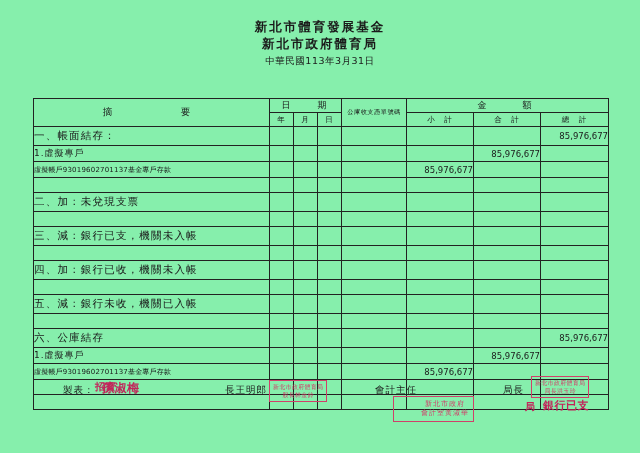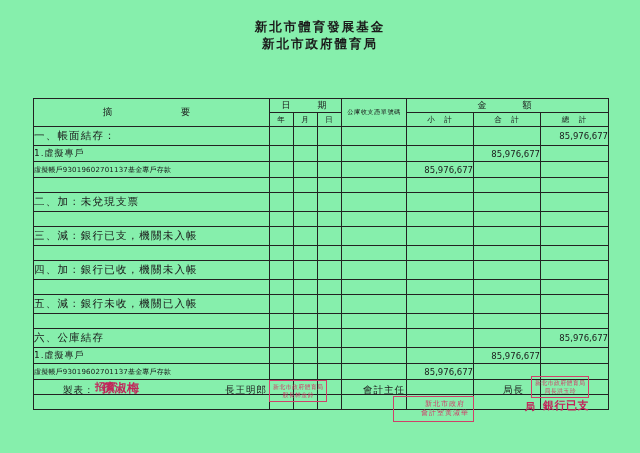--- a/index.html
+++ b/index.html
@@ -155,20 +155,21 @@
   .hand { font-family: "DejaVu Serif", serif; }
 </style>
 </head>
 <body>
 
 <div class="page">
 
   <div class="doc-header">
     <div class="org-line1">新北市體育發展基金</div>
     <div class="org-line2">新北市政府體育局</div>
+    <div class="doc-date">中華民國113年3月31日</div>
   </div>
 
   <div class="tbl-wrap">
     <table class="main">
       <colgroup>
         <col style="width:236px">
         <col style="width:24px">
         <col style="width:24px">
         <col style="width:24px">
         <col style="width:65px">
@@ -371,21 +372,21 @@
     <span class="sig-cell sig-label" style="left:30px; top:12px;">製表：</span>
     <span class="sig-cell stamp-red hand" style="left:62px; top:8px; font-size:10px;">招寶</span>
     <span class="sig-cell stamp-red hand" style="left:69px; top:8px; font-size:12px;">孫淑梅</span>
 
     <span class="sig-cell sig-label" style="left:192px; top:12px;">長王明郎</span>
     <span class="sig-cell" style="left:236px; top:8px;">
       <span class="stamp-box" style="white-space:pre-line;">新北市政府體育局
 股長林金鈴</span>
     </span>
 
-    <span class="sig-cell sig-label" style="left:330px; top:12px;">會計主任</span>
+    <span class="sig-cell sig-label" style="left:342px; top:12px;">會計主任</span>
     <span class="sig-cell" style="left:360px; top:24px;">
       <span class="stamp-sq" style="white-space:pre-line;padding-left:27px;">新北市政府
 會計室黃淑華</span>
     </span>
 
     <span class="sig-cell sig-label" style="left:470px; top:12px;text-align:center;">局長</span>
     <span class="sig-cell" style="left:498px; top:4px;">
       <span class="stamp-box" style="white-space:pre-line;">新北市政府體育局
 局長洪玉玲</span>
     </span>

